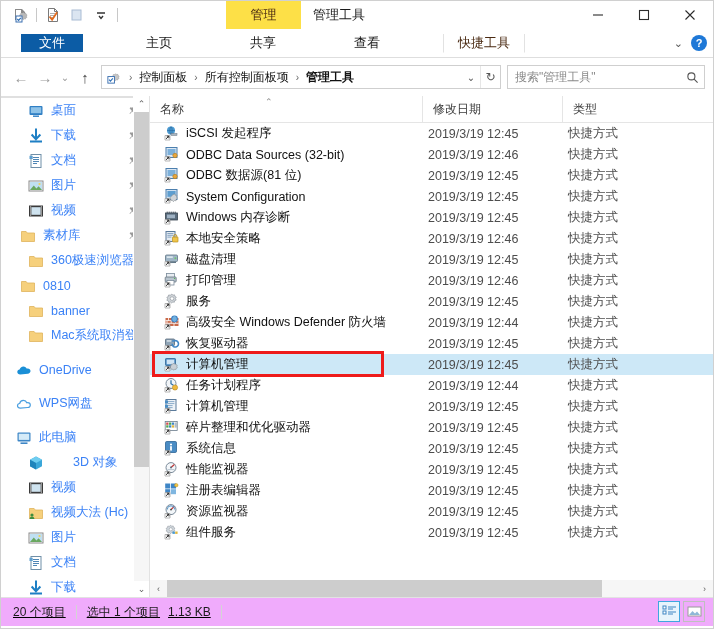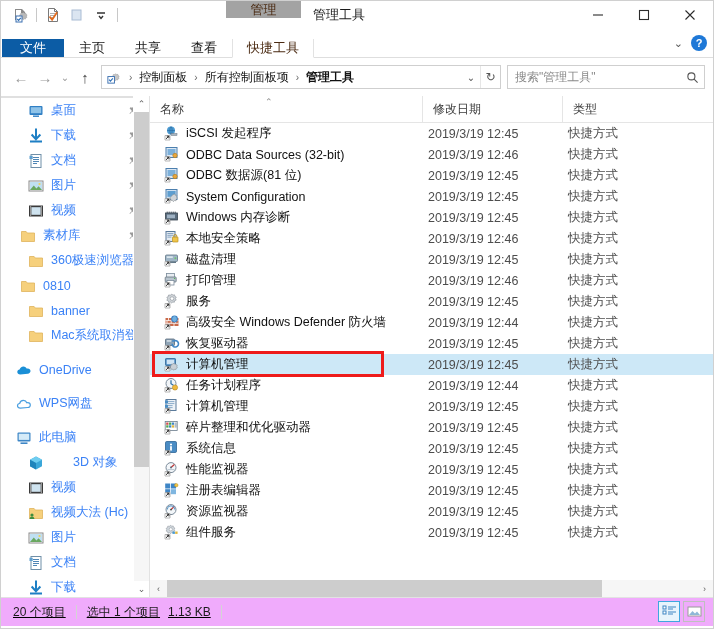--- a/index.html
+++ b/index.html
@@ -10,30 +10,30 @@
     font-size:12px;color:#000;
     -webkit-font-smoothing:antialiased;
   }
   #app{position:relative;width:714px;height:629px;border:1px solid #d0d0d0;box-sizing:border-box;background:#fff;}
 
   
   .titlebar{position:relative;height:28px;background:#fff;}
   .qat{position:absolute;left:8px;top:0;height:28px;display:flex;align-items:center;gap:2px;}
   .qat-ico{width:22px;height:22px;display:flex;align-items:center;justify-content:center;}
   .qat-sep{width:1px;height:14px;background:#c8c8c8;margin:0 3px;}
-  .ctx-tabhdr{position:absolute;left:225px;top:0;width:75px;height:17px;background:#a3a3a3;
+  .ctx-tabhdr{position:absolute;left:225px;top:0;width:75px;height:28px;background:#fde047;
      display:flex;align-items:center;justify-content:center;color:#4a2a12;font-size:13px;}
   .wintitle{position:absolute;left:312px;top:0;height:28px;display:flex;align-items:center;font-size:13px;color:#1a1a1a;}
   .wincontrols{position:absolute;right:0;top:0;height:28px;display:flex;}
   .wc{width:46px;height:28px;display:flex;align-items:center;justify-content:center;}
   .wc svg{display:block;}
 
   
   .ribbon{position:relative;height:28px;background:#fff;border-bottom:1px solid #dedede;}
-  .tabs{position:absolute;left:1px;top:0;height:28px;display:flex;align-items:flex-end;}
+  .tabs{position:absolute;left:20px;top:0;height:28px;display:flex;align-items:center;gap:48px;}
   .tab{display:flex;align-items:center;padding:0 15px;font-size:13px;color:#1a1a1a;}
   .tab.file{background:#0c5ca5;color:#fff;padding:0 18px;}
   .tab.ctx{border-left:1px solid #e2e2e2;border-right:1px solid #e2e2e2;background:#fff;color:#4a2a12;
            border-bottom:1px solid #fff;margin-bottom:-1px;padding:0 14px;}
   .ribbon-right{position:absolute;right:6px;top:0;height:28px;display:flex;align-items:center;gap:8px;}
   .chev-min{color:#555;font-size:11px;}
   .helpbtn{width:16px;height:16px;border-radius:50%;background:#1e78d7;color:#fff;font-size:11px;
     display:flex;align-items:center;justify-content:center;font-weight:bold;}
 
   

